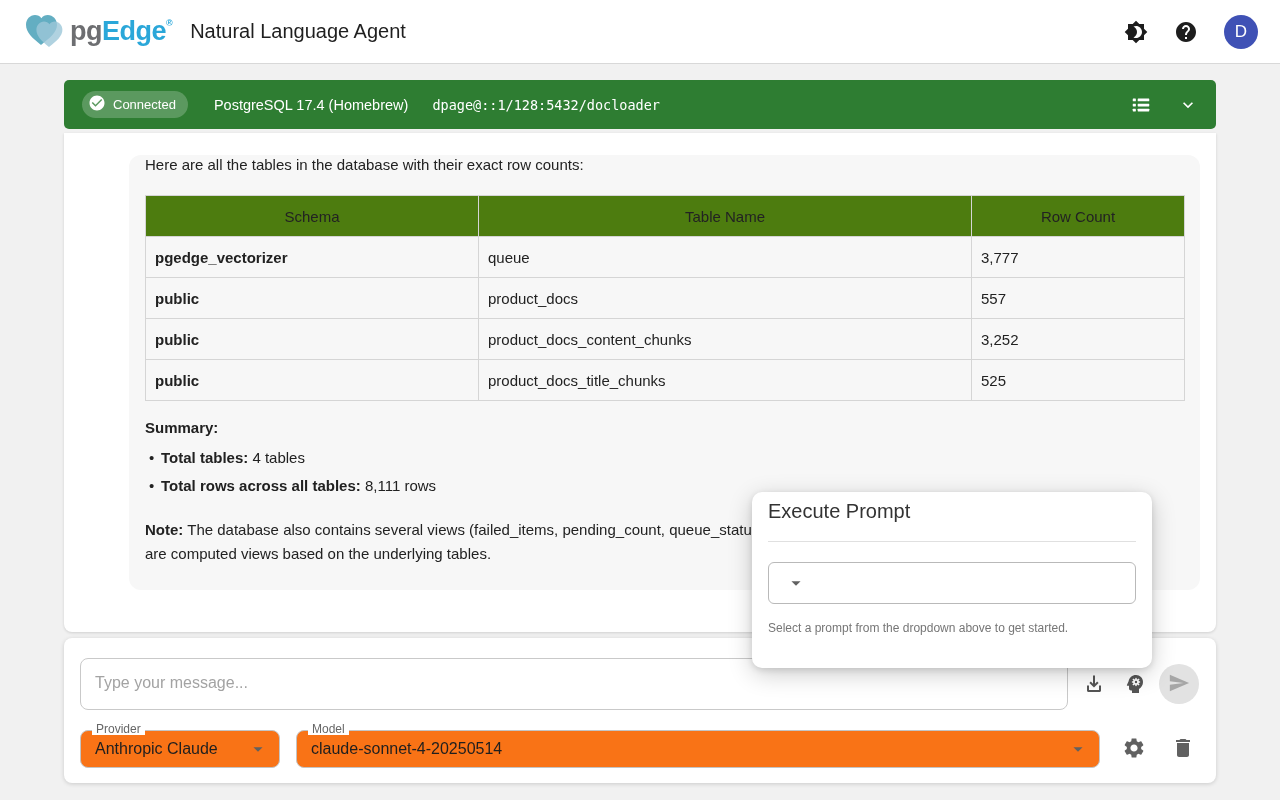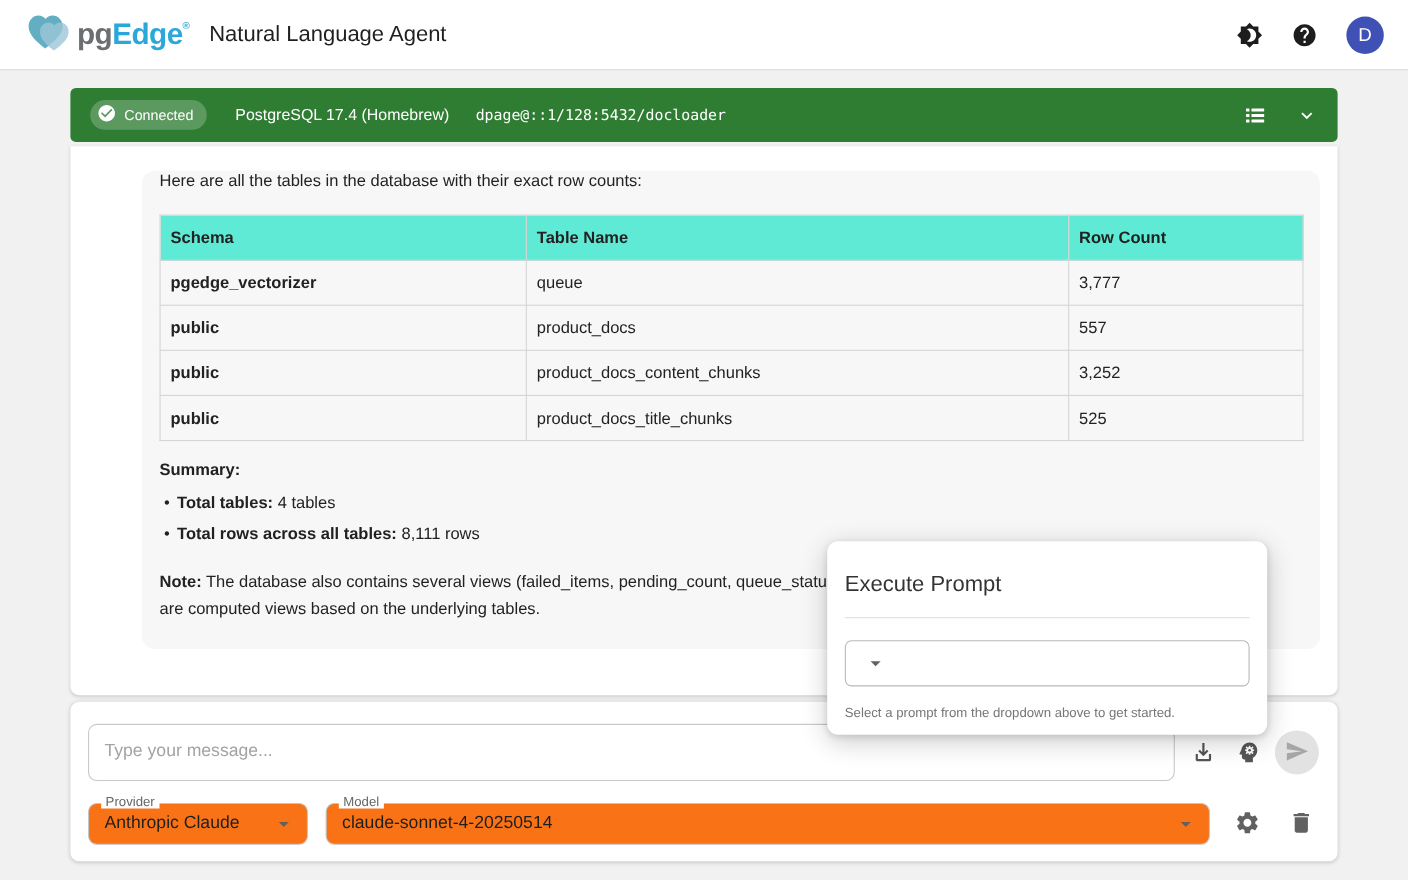--- a/index.html
+++ b/index.html
@@ -62,38 +62,38 @@
     background:#f7f7f7; border-radius:12px;
     padding:0 16px 24px 16px;
   }
   .msg-heading { font-size:20px; font-weight:700; color:#1a1a1a; line-height:24px; }
   .msg-intro { font-size:15px; color:#222; margin-top:32px; line-height:20px; }
   .msg-table { border-collapse:collapse; margin-top:20px; width:1039px; table-layout:fixed; }
   .msg-table th, .msg-table td {
     border:1px solid #d5d5d5; font-size:15px; text-align:left;
     padding:10px 9px; height:41px; color:#222;
   }
-  .msg-table th { font-weight:700; background:#5eead4; }
+  .msg-table th { font-weight:400; background:#4d7c0f;text-align:center; }
   .msg-table td:first-child { font-weight:700; }
   .col-schema { width:333px; } .col-table { width:493px; } .col-count { width:213px; }
   .msg-summary { font-size:15px; font-weight:700; margin-top:18px; }
   .msg-bullets { margin-top:12px; list-style:none; }
   .msg-bullets li { font-size:15px; line-height:20px; margin-top:8px; padding-left:16px; position:relative; }
   .msg-bullets li::before { content:"•"; position:absolute; left:4px; top:0; color:#222; }
   .msg-bullets .b { font-weight:700; }
   .msg-note { margin-top:22px; font-size:15px; line-height:24px; color:#222; }
   .note-line1 { white-space:nowrap; }
   .msg-note .b { font-weight:700; }
 
   
   .prompt-card {
     position:absolute; left:752px; top:492px; width:400px; height:176px;
     background:#fff; border-radius:10px; z-index:40;
     box-shadow:0 6px 24px rgba(0,0,0,0.20), 0 2px 6px rgba(0,0,0,0.12);
-    padding:28px 16px 0 16px;
+    padding:8px 16px 0 16px;
   }
   .prompt-title { font-size:20px; font-weight:400; color:#333; }
   .prompt-divider { border:none; border-top:1px solid #e0e0e0; margin-top:18px; }
   .prompt-select {
     margin-top:20px; width:368px; height:42px;
     background:#fff; border:1px solid #b9b9b9; border-radius:6px;
     display:flex; align-items:center; padding:0 12px 0 16px;
     font-size:16px; color:#4a4a4a; cursor:pointer;
   }
   .prompt-select .grow { flex:1; text-align:left; }

